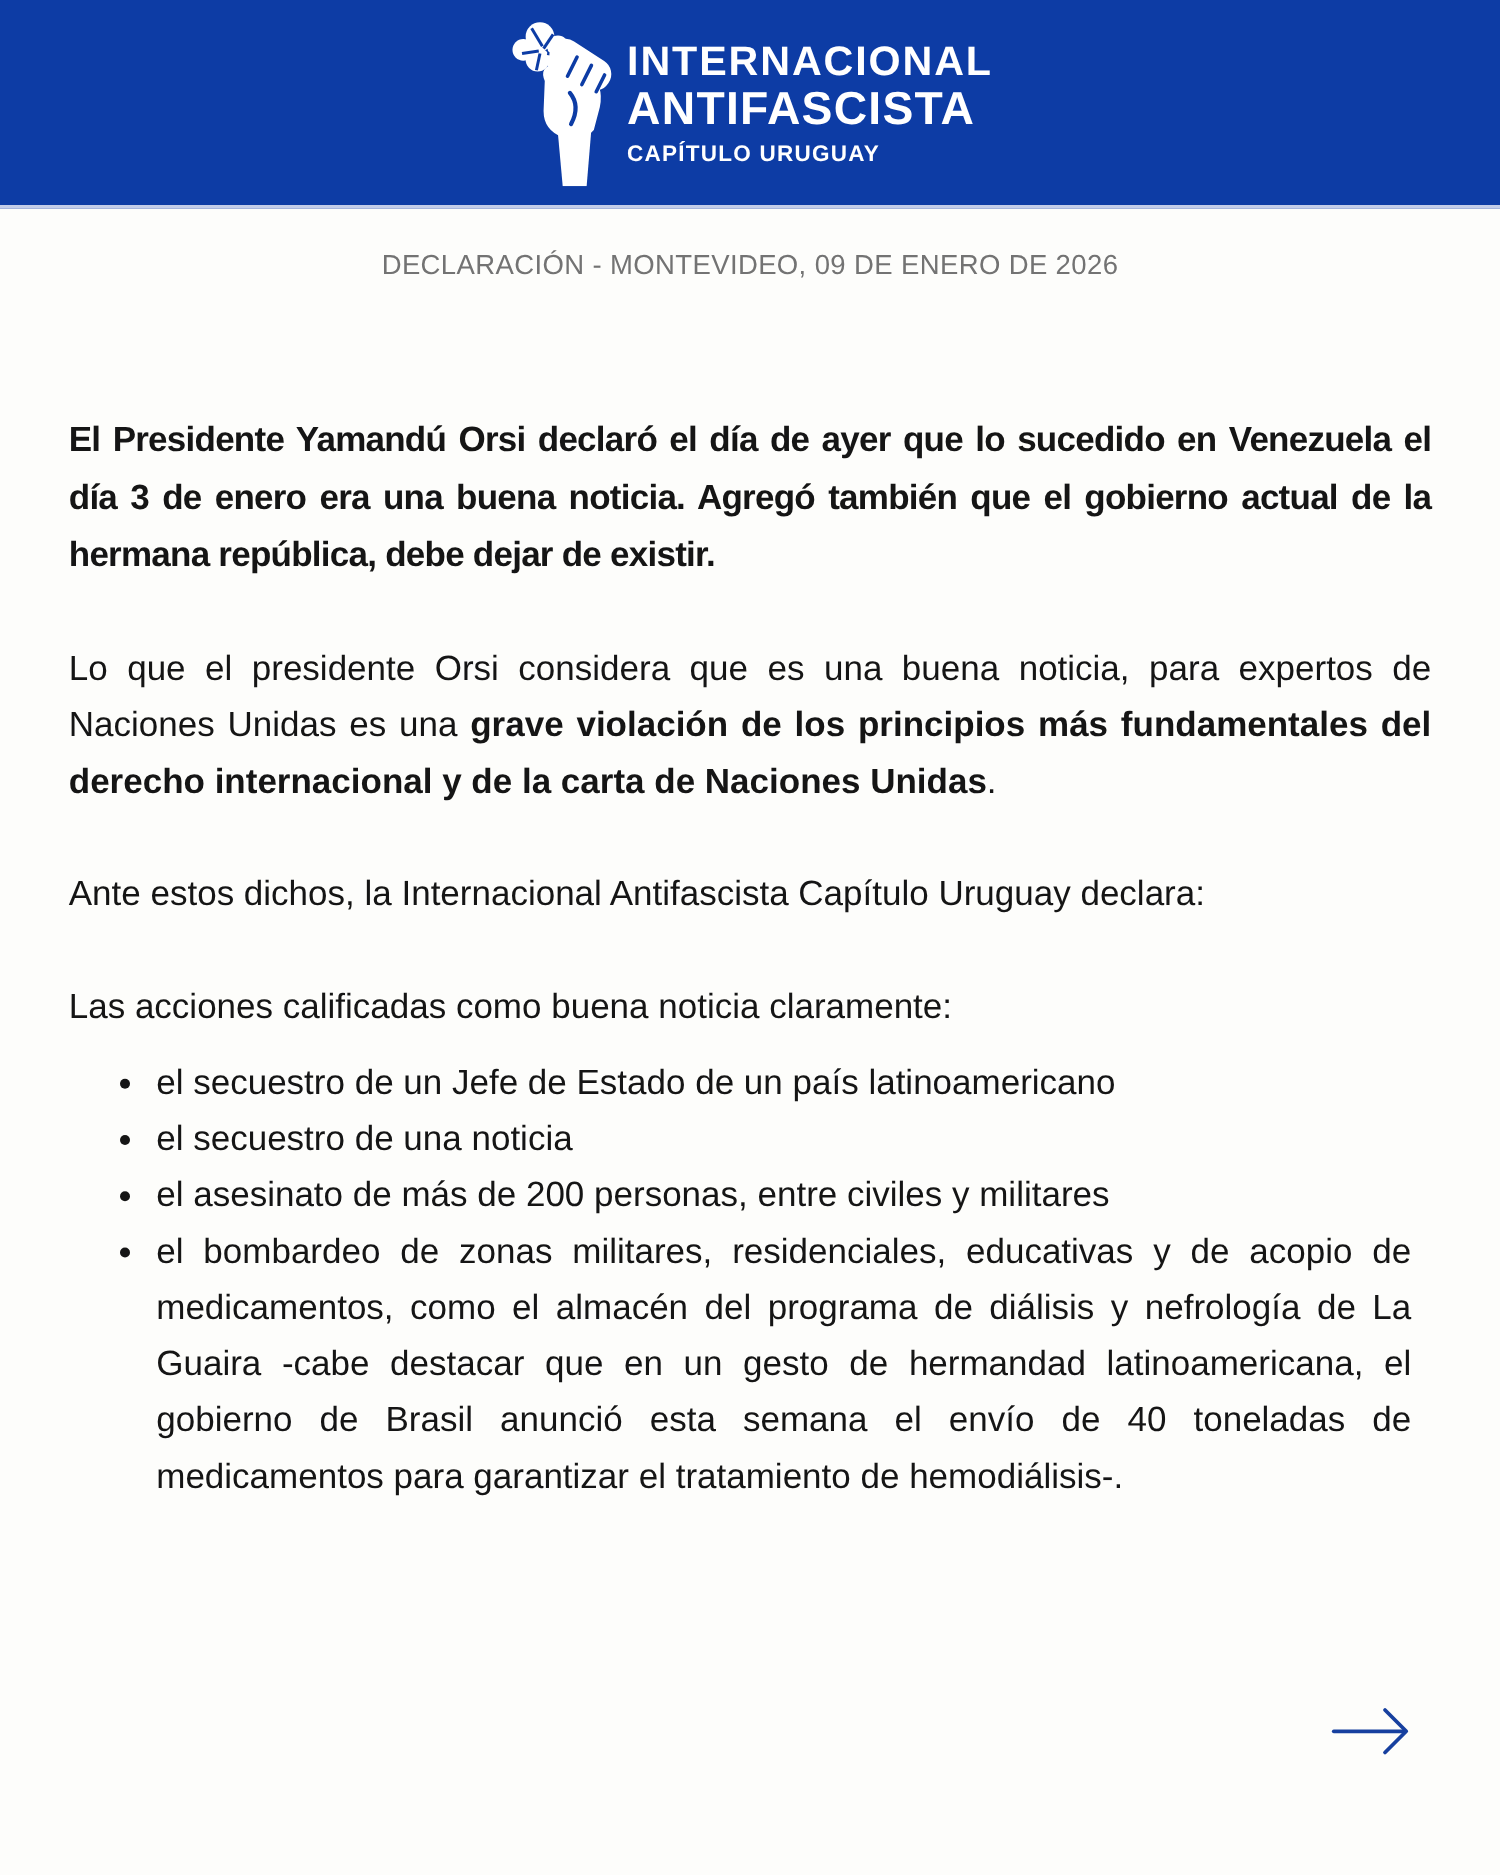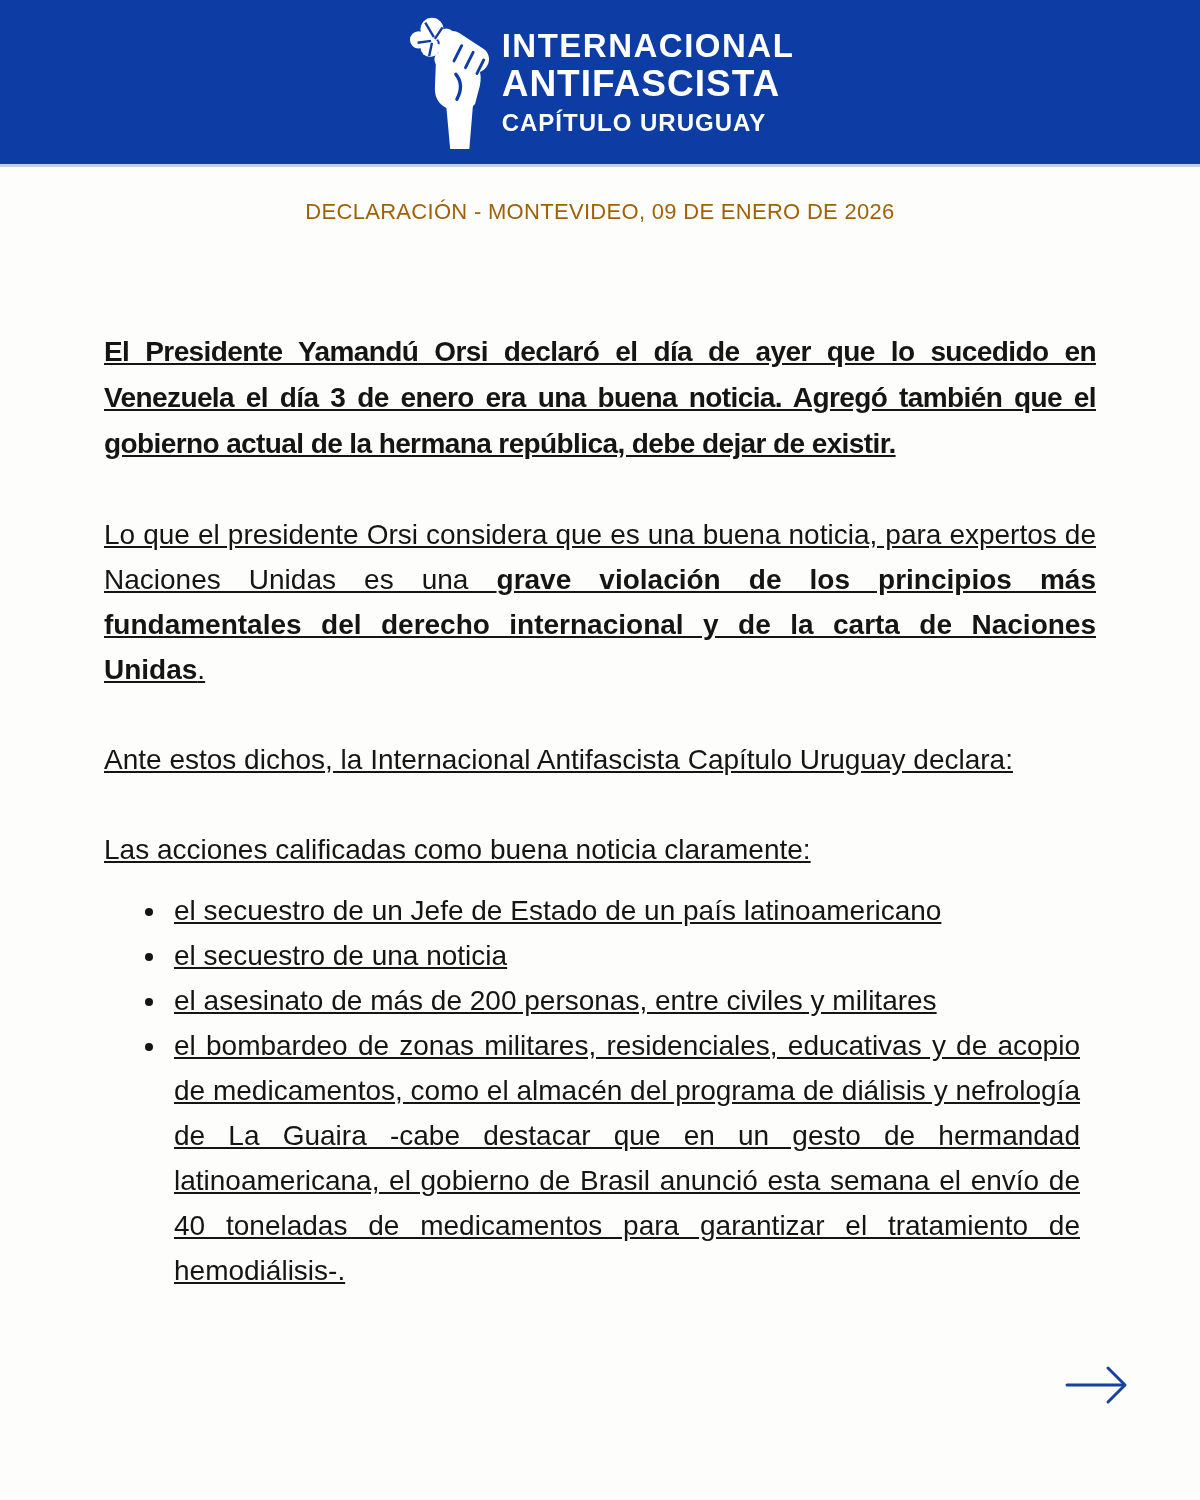--- a/index.html
+++ b/index.html
@@ -25,39 +25,38 @@
   .logo { width: 96px; height: 134px; flex: 0 0 auto; }
   .lockup {
     display: flex;
     flex-direction: column;
     color: #ffffff;
     font-weight: bold;
     line-height: 1.02;
   }
   .l1 { font-size: 33px; letter-spacing: 1.5px; }
   .l2 { font-size: 37px; letter-spacing: 1px; margin-top: 3px; }
-  .l3 { font-size: 24px; letter-spacing: 1px; margin-top: 8px; }
+  .l3 { font-size: 18px; letter-spacing: 1px; margin-top: 8px; }
 
   
   .dateline {
     margin-top: 32px;
     text-align: center;
     font-size: 22px;
     letter-spacing: 0.3px;
-    color: #a16207;
+    color: #737373;
   }
 
   
   .content {
-    padding: 0 104px;
+    padding: 0 55px;
     margin-top: 104px;
     font-size: 28px;
     line-height: 45px;
     text-align: justify;
-    text-decoration: underline;
   }
   .content p { margin: 0 0 45px 0; }
   .bold-intro {
     font-weight: bold;
     font-size: 28px;
     line-height: 46px;
     letter-spacing: -0.6px;
   }
   .bold-span { font-weight: bold; }
   .list-intro { margin-bottom: 0 !important; }

